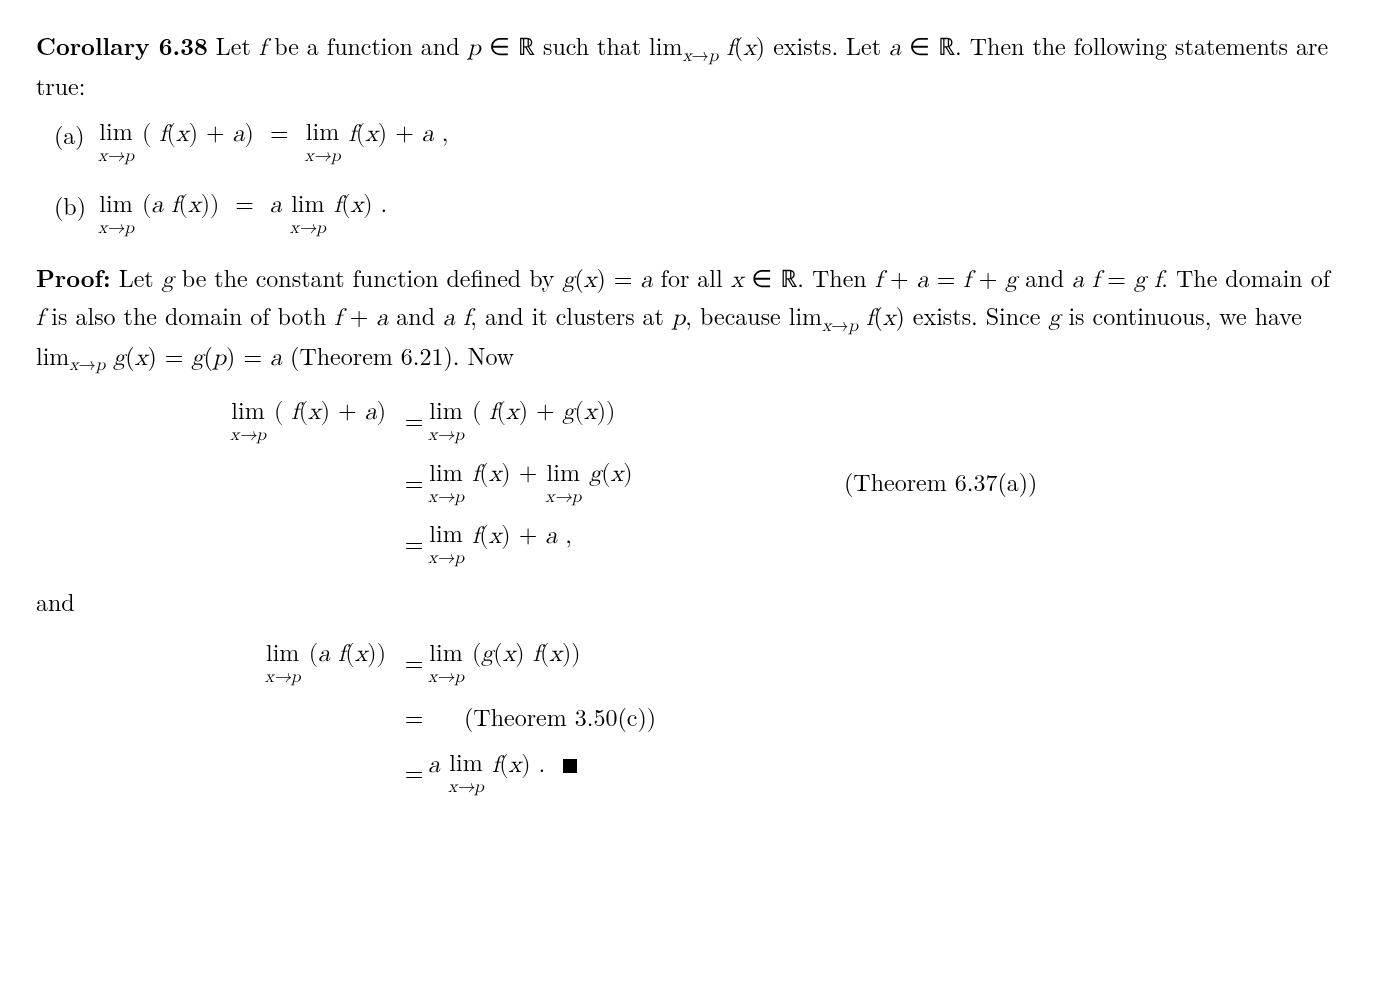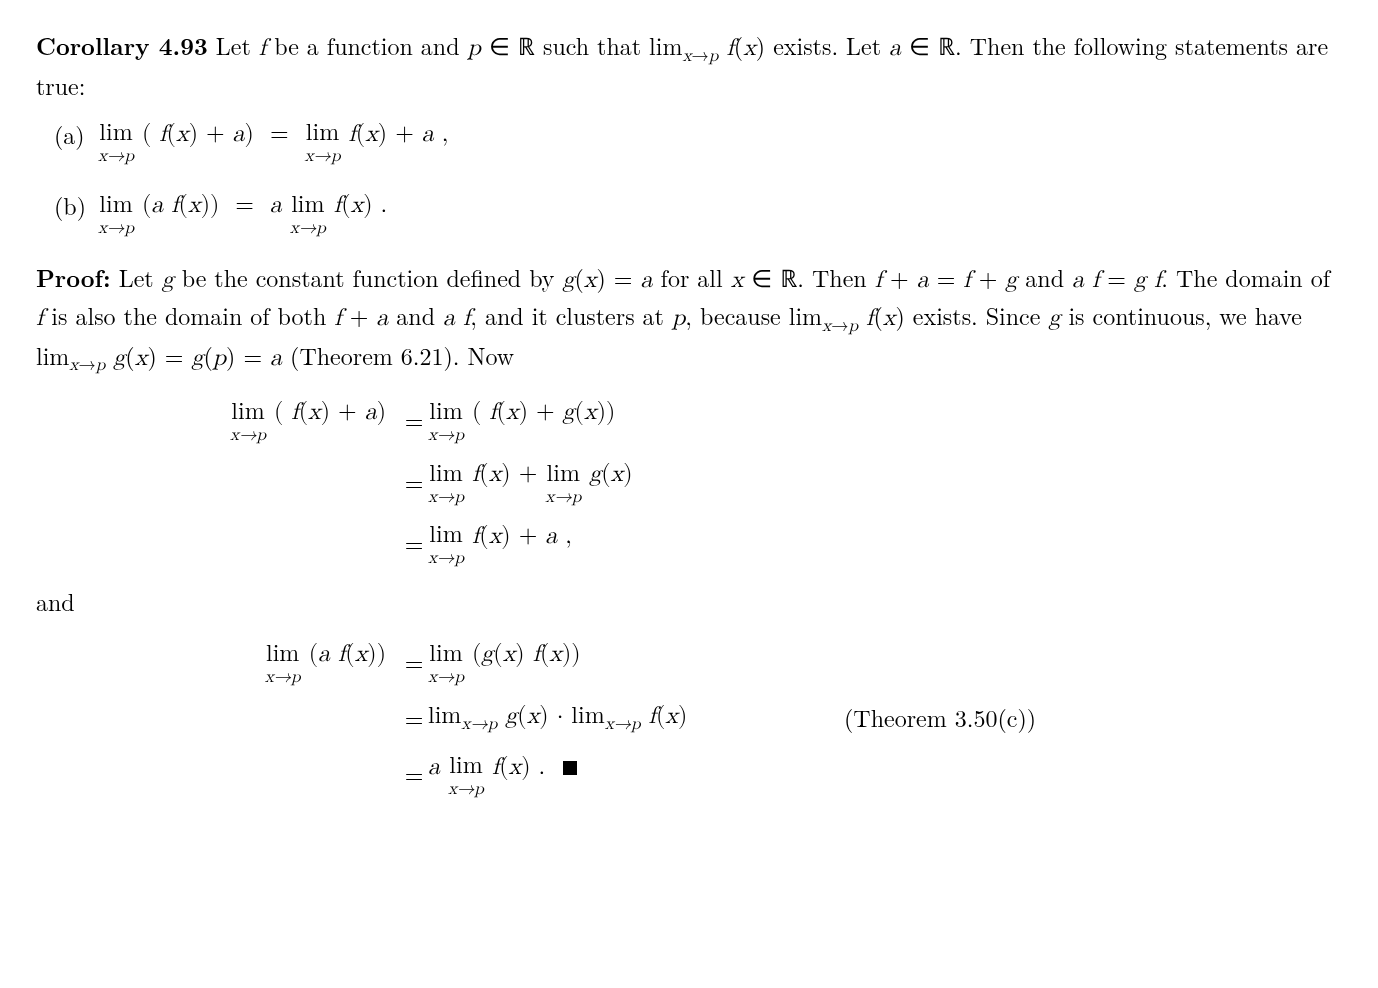--- a/index.html
+++ b/index.html
@@ -32,21 +32,21 @@
   .eqnote { padding-left: 36px; font-style: normal; }
   .qed { display:inline-block; width:14px; height:14px; background:#000; margin-left:10px; vertical-align: -1px; }
   .and { margin: 12px 0 12px 0; }
   sub { font-size: 0.72em; }
   .nowrap { white-space: nowrap; margin-top: 28px; }
 </style>
 </head>
 <body>
 
 <p class="para">
-  <span class="bold">Corollary 4.93</span>
+  <span class="bold">Corollary 6.38</span>
   <span>
     Let <span class="math">f</span> be a function and <span class="math">p</span> ∈ <span class="bb">ℝ</span> such that
     <span class="nowrap">lim<sub><span class="math">x</span>→<span class="math">p</span></sub> <span class="math">f</span>(<span class="math">x</span>)</span> exists.
     Let <span class="math">a</span> ∈ <span class="bb">ℝ</span>. Then the following statements are true:
   </span>
 </p>
 
 <div class="item-list">
   <div class="item">
     <span class="item-label">(a)</span>
@@ -100,20 +100,21 @@
   </div>
   <div class="eqrow">
     <span class="eqleft"></span>
     <span class="eqeq">=</span>
     <span class="eqright math">
       <span class="lim"><span class="top rm">lim</span><span class="bot">x→p</span></span>
       f<span class="rm">(</span>x<span class="rm">)</span> <span class="rm">+</span>
       <span class="lim"><span class="top rm">lim</span><span class="bot">x→p</span></span>
       g<span class="rm">(</span>x<span class="rm">)</span>
     </span>
+    <span class="eqnote">(Theorem 6.37(a))</span>
   </div>
   <div class="eqrow">
     <span class="eqleft"></span>
     <span class="eqeq">=</span>
     <span class="eqright math">
       <span class="lim"><span class="top rm">lim</span><span class="bot">x→p</span></span>
       f<span class="rm">(</span>x<span class="rm">)</span> <span class="rm">+</span> a <span class="rm">,</span>
     </span>
   </div>
 </div>
@@ -128,24 +129,20 @@
     </span>
     <span class="eqeq">=</span>
     <span class="eqright math">
       <span class="lim"><span class="top rm">lim</span><span class="bot">x→p</span></span>
       <span class="rm">(</span>g<span class="rm">(</span>x<span class="rm">)</span> f<span class="rm">(</span>x<span class="rm">)</span><span class="rm">)</span>
     </span>
   </div>
   <div class="eqrow">
     <span class="eqleft"></span>
     <span class="eqeq">=</span>
-    <span class="eqright math">
-      <span class="rm">lim</span><sub>x→p</sub>&nbsp;g<span class="rm">(</span>x<span class="rm">)</span> <span class="rm">·</span>
-      <span class="rm">lim</span><sub>x→p</sub>&nbsp;f<span class="rm">(</span>x<span class="rm">)</span>
-    </span>
     <span class="eqnote">(Theorem 3.50(c))</span>
   </div>
   <div class="eqrow">
     <span class="eqleft"></span>
     <span class="eqeq">=</span>
     <span class="eqright math">
       a&nbsp;<span class="lim"><span class="top rm">lim</span><span class="bot">x→p</span></span>
       f<span class="rm">(</span>x<span class="rm">)</span> <span class="rm">.</span>
       <span class="qed"></span>
     </span>

